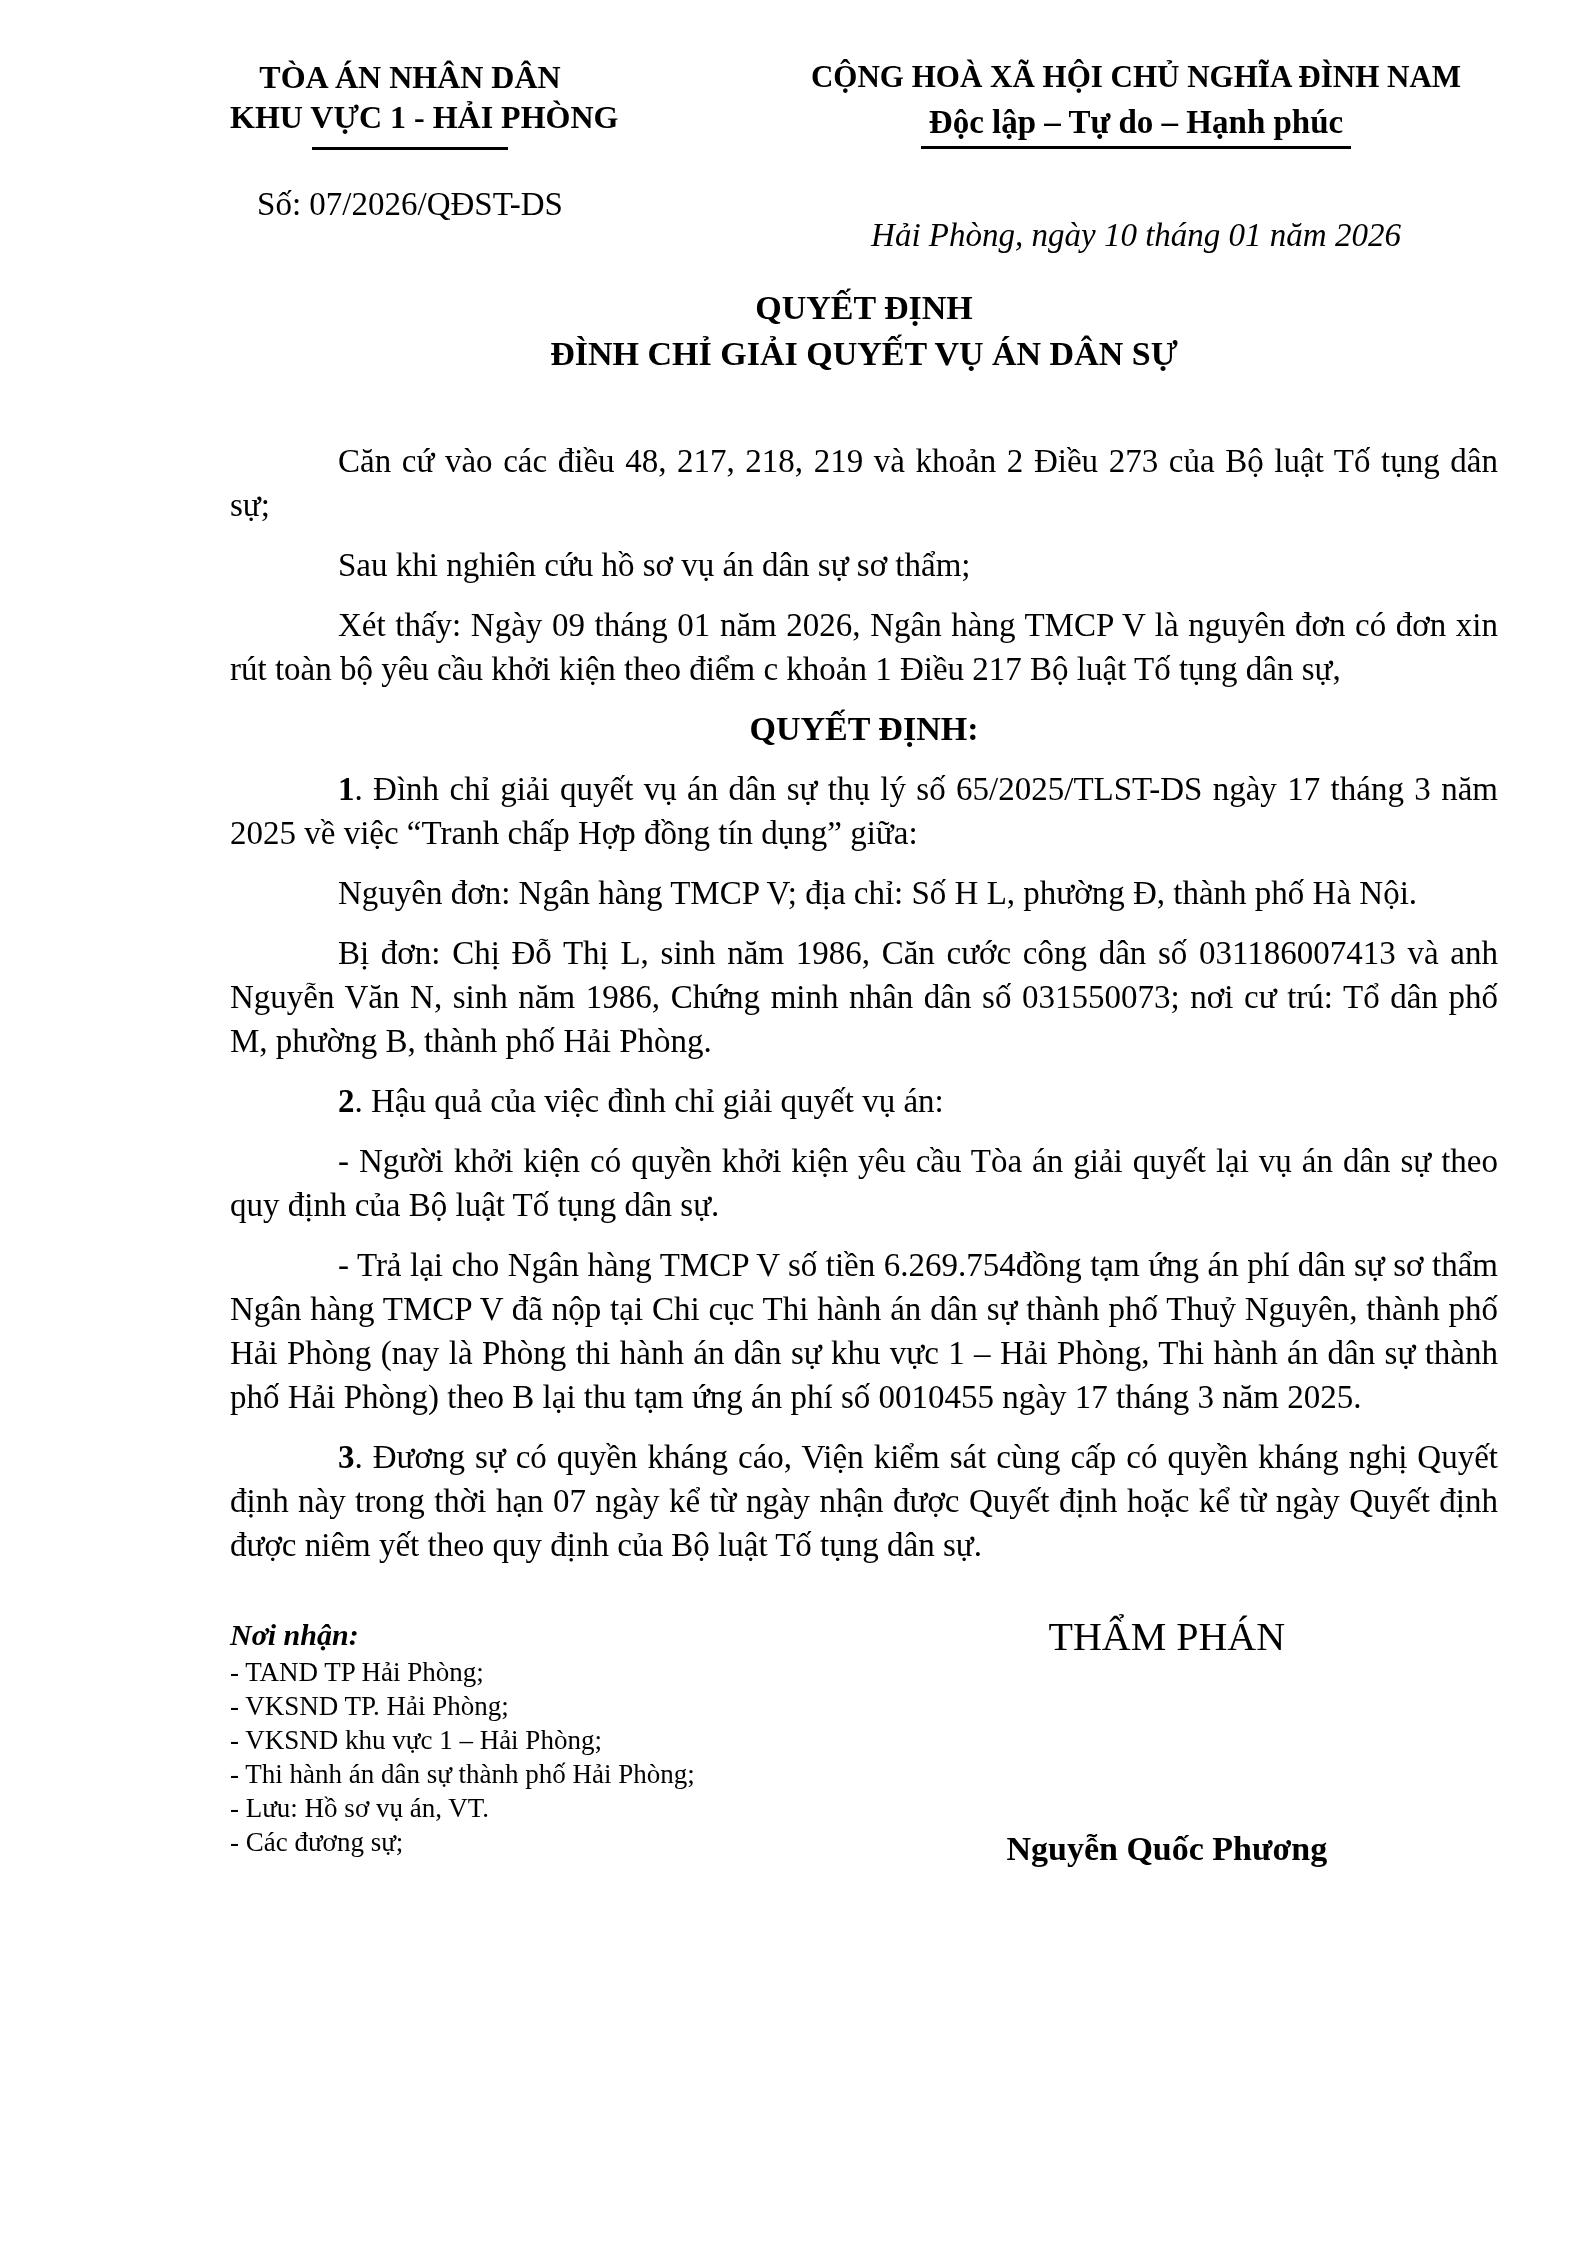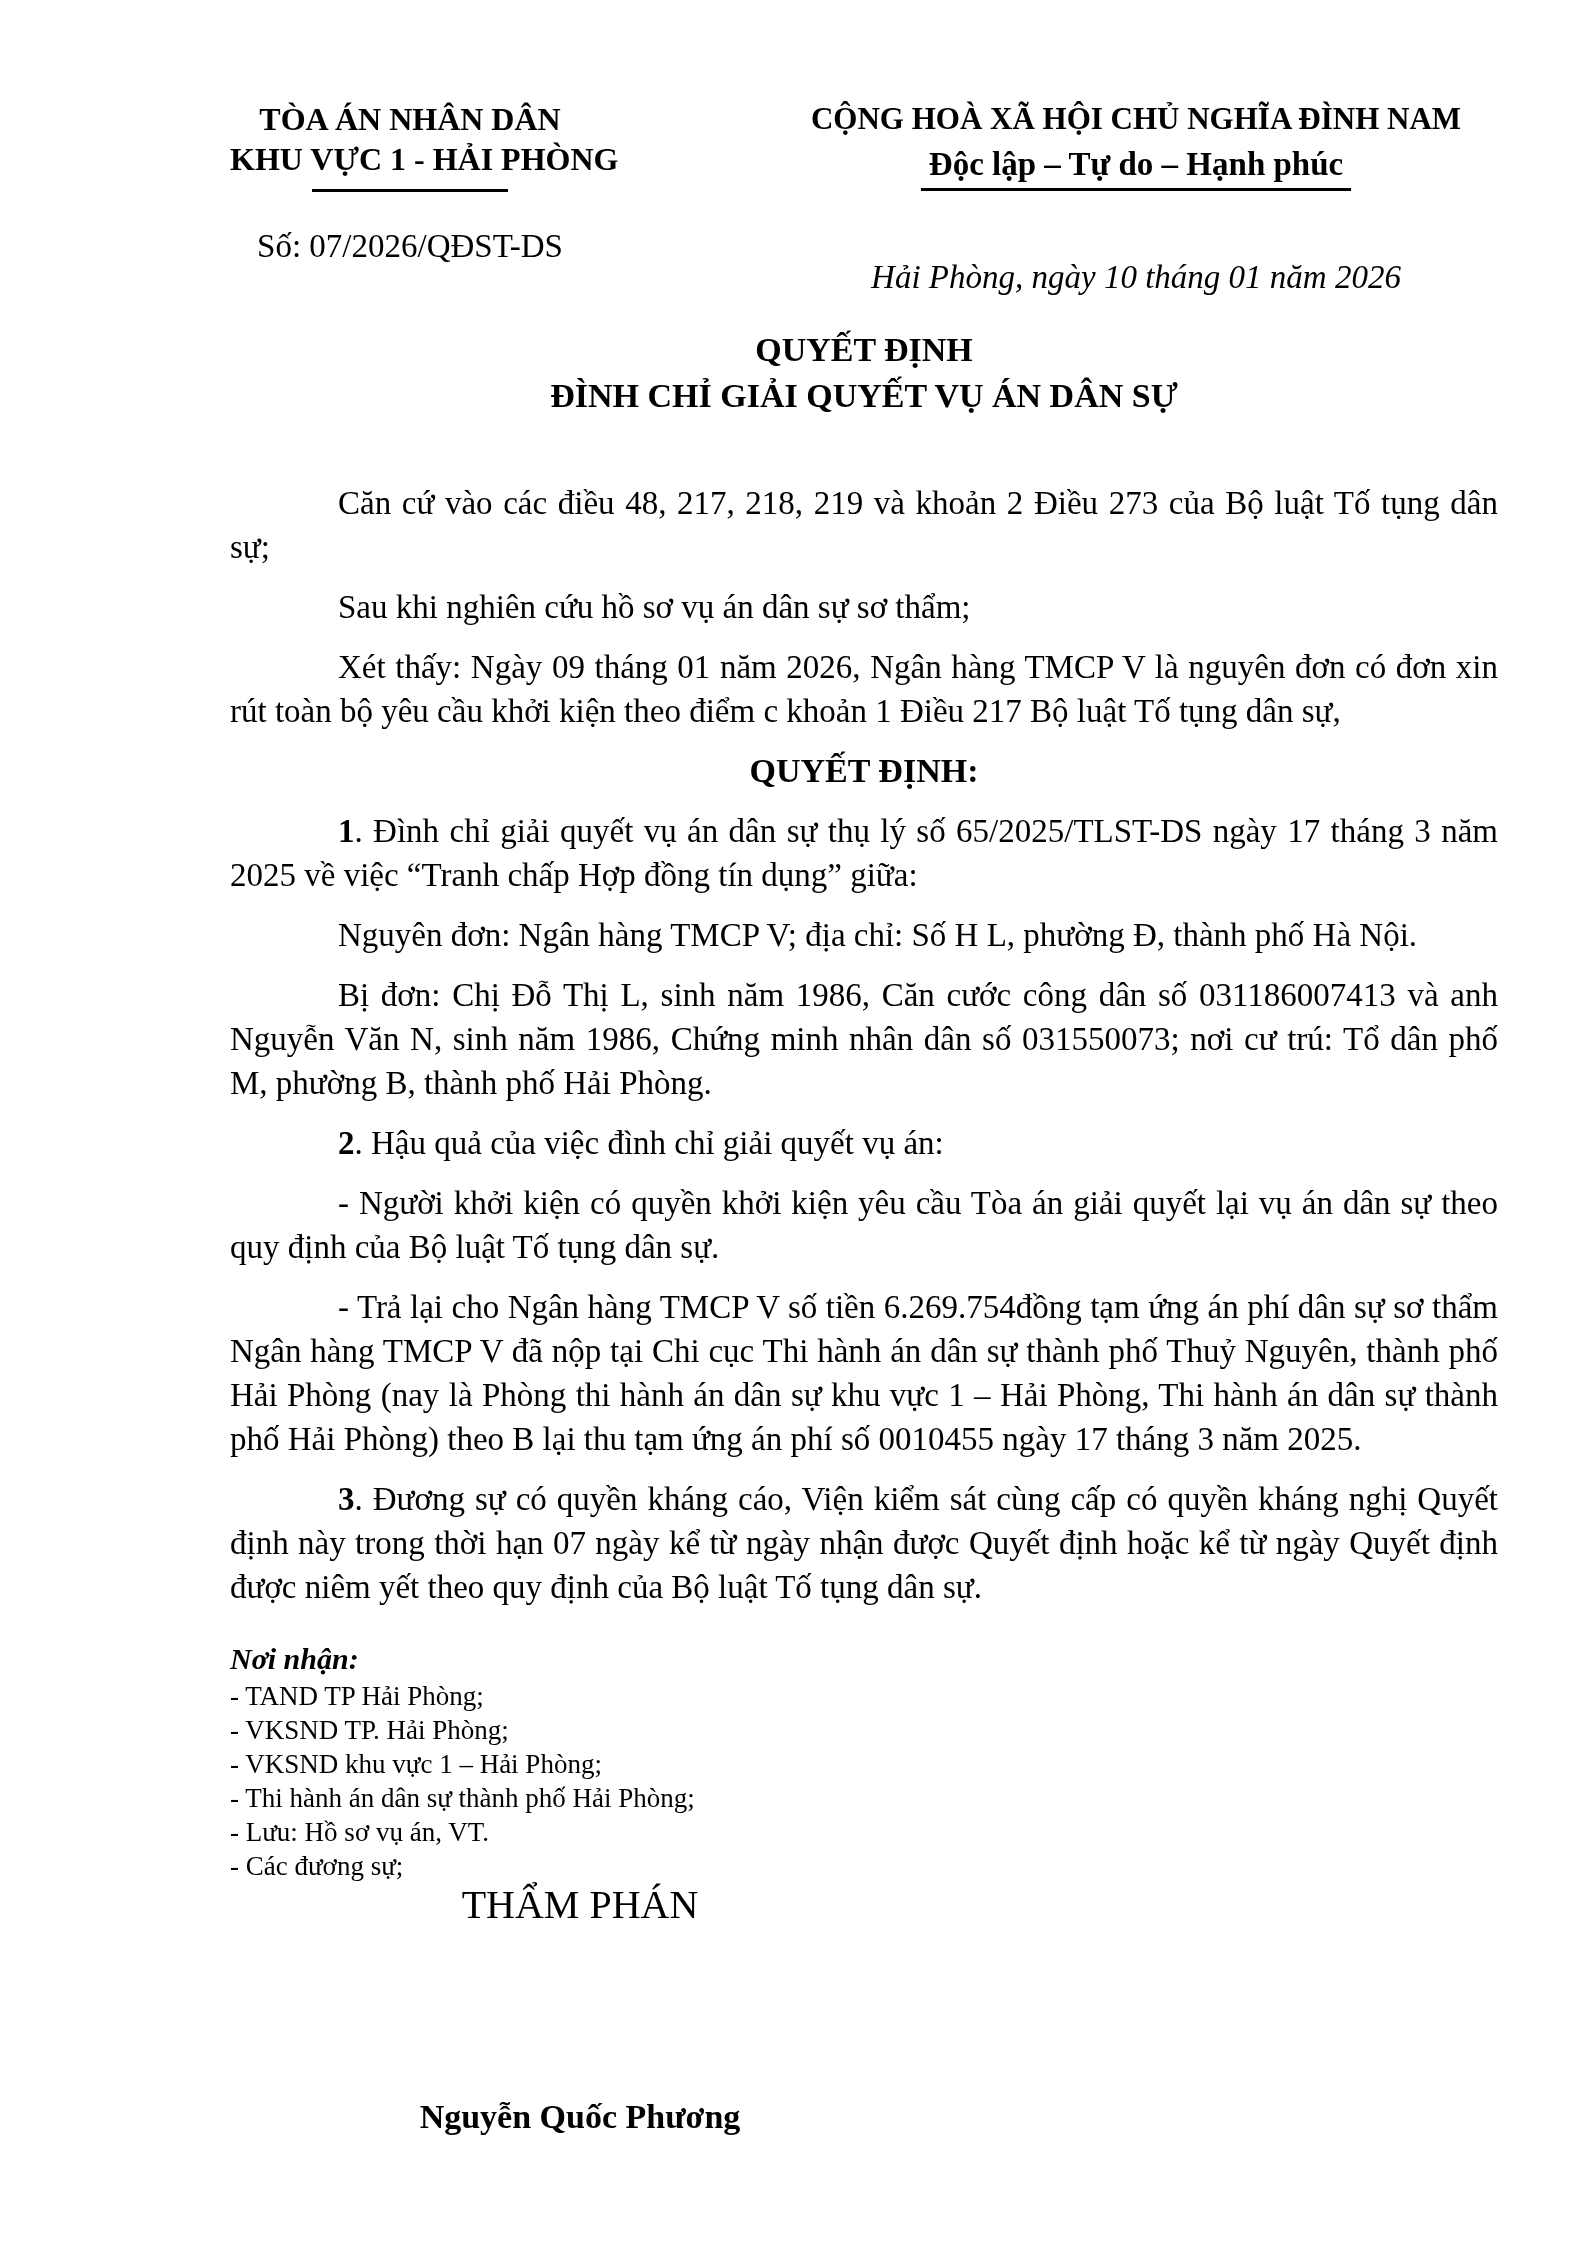--- a/index.html
+++ b/index.html
@@ -4,21 +4,21 @@
 <style>
   html, body { margin: 0; padding: 0; background: #ffffff; }
   .page {
     position: relative;
     width: 1586px;
     height: 2244px;
     background: #ffffff;
     color: #000000;
     font-family: "Liberation Serif", "DejaVu Serif", serif;
     box-sizing: border-box;
-    padding: 99px 88px 0 230px;
+    padding: 57px 88px 0 230px;
     overflow: hidden;
   }
 
   
   .header { display: flex; justify-content: space-between; align-items: flex-start; }
   .h-left  { width: 360px; text-align: center; }
   .h-right { width: 724px; text-align: center; }
   .org-line   { font-weight: bold; font-size: 32px; line-height: 40px; white-space: nowrap; }
   .h-rule     { width: 196px; border-bottom: 3px solid #000; margin: 10px auto 0; }
   .doc-number { font-size: 33px; line-height: 44px; margin-top: 32px; white-space: nowrap; }
@@ -45,21 +45,21 @@
   .center-heading {
     font-size: 34px;
     line-height: 44px;
     margin: 0 0 16px 0;
     text-align: center;
     text-indent: 0;
     font-weight: bold;
   }
 
   
-  .footer { margin-top: 30px; display: flex; justify-content: flex-start; align-items: flex-start; flex-direction: column; }
+  .footer { margin-top: 48px; display: flex; justify-content: flex-start; align-items: flex-start; }
   .recipients { width: 640px; }
   .recipients-label { font-weight: bold; font-style: italic; font-size: 30px; line-height: 40px; }
   .recipient-item { font-size: 27px; line-height: 34px; }
   .signature { width: 700px; text-align: center; }
   .signature-title { font-weight: normal; font-size: 40px; line-height: 44px; }
   .signature-name  { font-weight: bold; font-size: 34px; line-height: 44px; margin-top: 168px; }
 </style>
 </head>
 <body>
 

